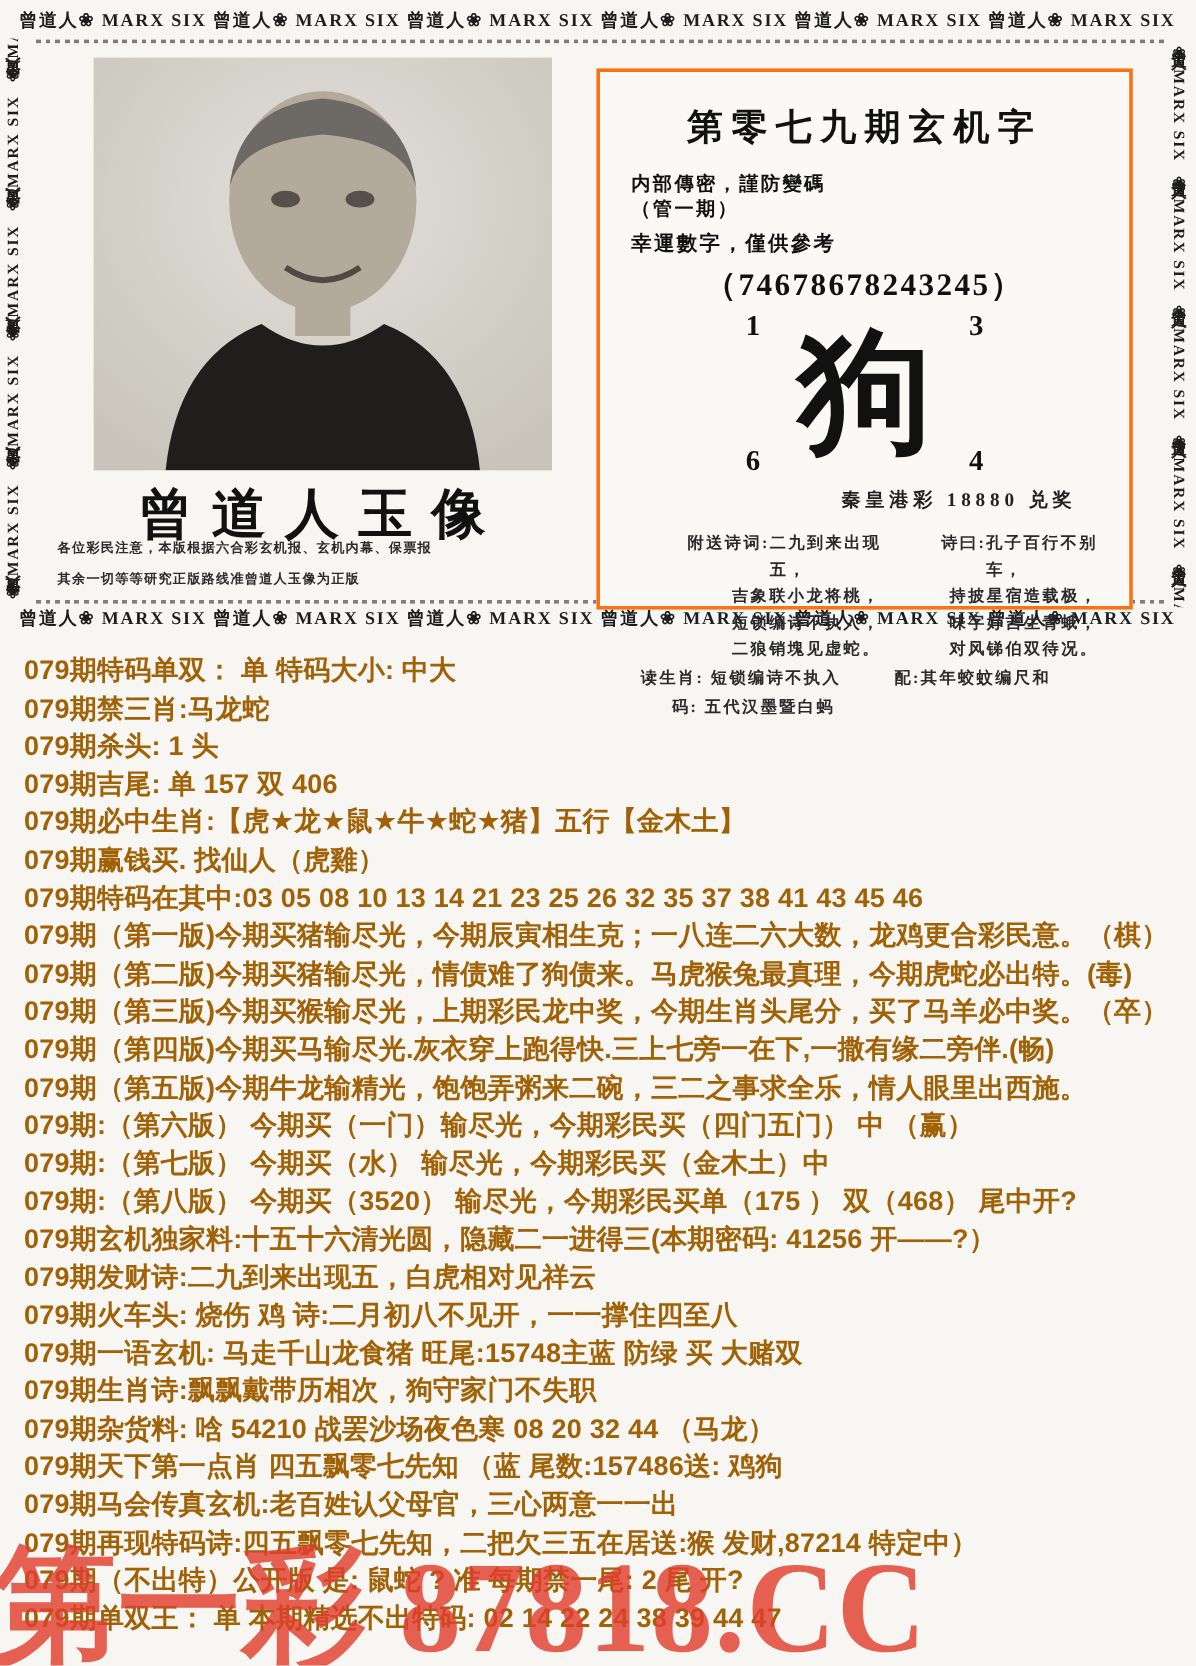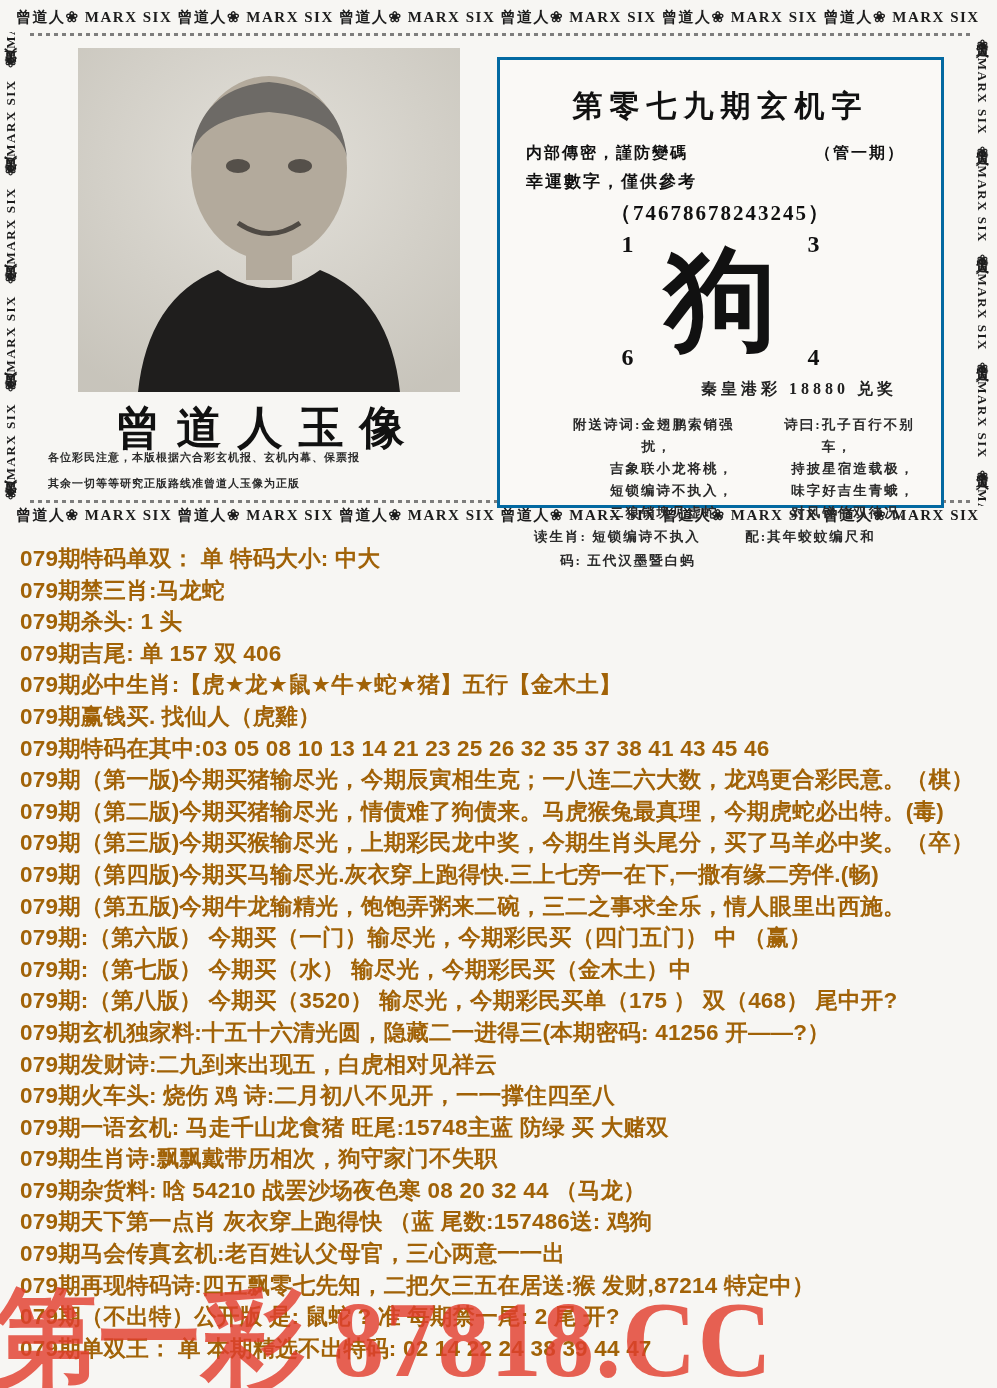--- a/index.html
+++ b/index.html
@@ -41,37 +41,38 @@
   .photo-note{
     position:absolute;left:48px;width:436px;font-size:11px;line-height:21px;
     color:#2c2c2c;letter-spacing:1px;font-weight:600;
     font-family:"Liberation Serif","DejaVu Serif",serif;
   }
   .photo-note.l1{top:447px;}
   .photo-note.l2{top:473px;}
   
   .panel{
     position:absolute;left:497px;top:57px;width:447px;height:451px;
-    border:3px solid #0369a1;background:#faf9f6;box-sizing:border-box;
+    border:3px solid #f97316;background:#faf9f6;box-sizing:border-box;
   }
   .panel-title{
     margin-top:26px;text-align:center;font-size:30px;font-weight:800;
     letter-spacing:7px;font-family:"Liberation Serif","DejaVu Serif",serif;
   }
   .panel-subrow{
-    display:flex;justify-content:space-between;margin:16px 36px 0 26px;
+    display:flex;justify-content:space-between;margin:16px 20px 0 26px;
     font-size:16px;font-weight:700;letter-spacing:2px;
     font-family:"Liberation Serif","DejaVu Serif",serif;
+    flex-direction:column;
   }
   .panel-sub2{
     margin:6px 0 0 26px;font-size:17px;font-weight:700;letter-spacing:2px;
     font-family:"Liberation Serif","DejaVu Serif",serif;
   }
   .panel-code{
-    margin-top:6px;text-align:center;font-size:21px;font-weight:800;
+    margin-top:6px;text-align:center;font-size:26px;font-weight:800;
     letter-spacing:2px;font-family:"Liberation Serif","DejaVu Serif",serif;
   }
   .zodiac{position:relative;width:250px;height:134px;margin:6px auto 0 auto;}
   .zodiac-char{
     position:absolute;left:50%;top:50%;transform:translate(-50%,-50%);
     font-size:112px;font-weight:900;line-height:1;
     font-family:"Liberation Serif","DejaVu Serif",serif;
   }
   .corner{
     position:absolute;font-size:24px;font-weight:800;
@@ -158,21 +159,21 @@
     <span class="corner tr">3</span>
     <span class="zodiac-char">狗</span>
     <span class="corner bl">6</span>
     <span class="corner br">4</span>
   </div>
   <div class="award">秦皇港彩 18880 兑奖</div>
   <div class="poems">
     <div class="poem-col left">
       <div class="poem-head">
         <span class="poem-label">附送诗词:</span>
-        <span>金翅鹏索销强扰，</span>
+        <span>二九到来出现五，</span>
       </div>
       <div class="poem-lines" style="margin-left:76px;">
         <div>吉象联小龙将桃，</div>
         <div>短锁编诗不执入，</div>
         <div>二狼销塊见虚蛇。</div>
       </div>
       <div class="poem-extra">读生肖: 短锁编诗不执入</div>
       <div class="poem-extra indent">码:  五代汉墨暨白蚂</div>
     </div>
     <div class="poem-col right">
@@ -205,20 +206,20 @@
   <div class="bline">079期（第五版)今期牛龙输精光，饱饱弄粥来二碗，三二之事求全乐，情人眼里出西施。</div>
   <div class="bline">079期:（第六版） 今期买（一门）输尽光，今期彩民买（四门五门） 中 （赢）</div>
   <div class="bline">079期:（第七版） 今期买（水） 输尽光，今期彩民买（金木土）中</div>
   <div class="bline">079期:（第八版） 今期买（3520） 输尽光，今期彩民买单（175 ）  双（468） 尾中开?</div>
   <div class="bline">079期玄机独家料:十五十六清光圆，隐藏二一进得三(本期密码: 41256   开——?）</div>
   <div class="bline">079期发财诗:二九到来出现五，白虎相对见祥云</div>
   <div class="bline">079期火车头: 烧伤 鸡 诗:二月初八不见开，一一撑住四至八</div>
   <div class="bline">079期一语玄机: 马走千山龙食猪  旺尾:15748主蓝   防绿 买 大赌双</div>
   <div class="bline">079期生肖诗:飘飘戴带历相次，狗守家门不失职</div>
   <div class="bline">079期杂货料: 唅   54210   战罢沙场夜色寒  08 20 32 44 （马龙）</div>
-  <div class="bline">079期天下第一点肖  灰衣穿上跑得快   （蓝  尾数:157486送: 鸡狗</div>
+  <div class="bline">079期天下第一点肖  四五飘零七先知   （蓝  尾数:157486送: 鸡狗</div>
   <div class="bline">079期马会传真玄机:老百姓认父母官，三心两意一一出</div>
   <div class="bline">079期再现特码诗:四五飘零七先知，二把欠三五在居送:猴 发财,87214  特定中）</div>
   <div class="bline">079期（不出特）公开版 是: 鼠蛇  ? 准 每期禁一尾: 2 尾 开?</div>
   <div class="bline">079期单双王： 单  本期精选不出特码: 02 14 22 24 38 39 44 47</div>
 </div>
 
 <div class="watermark">第一彩 87818.CC</div>
 
 </body></html>

